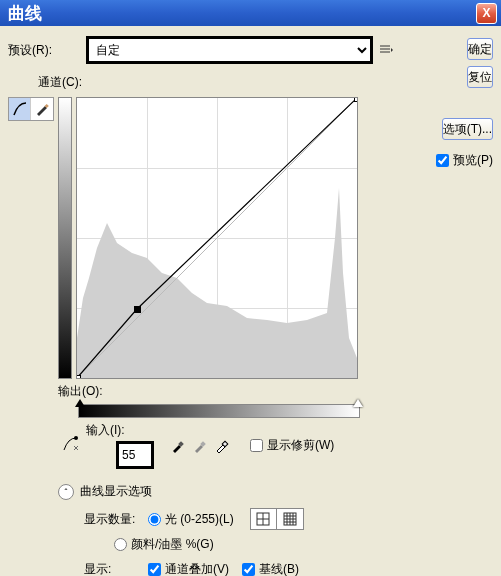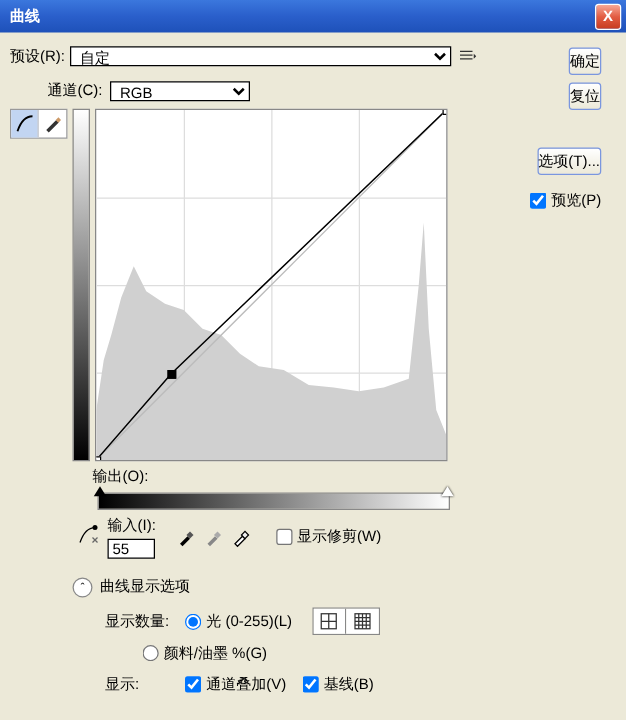--- a/index.html
+++ b/index.html
@@ -1,27 +1,27 @@
 <!DOCTYPE html>
 <html><head>
 <meta charset="utf-8">
 <style>
 * { box-sizing: border-box; margin: 0; padding: 0; font-family: "Microsoft YaHei", SimSun, Tahoma, sans-serif; font-size: 12px; }
 body { background: #ECE9D8; width: 501px; height: 576px; overflow: hidden; }
 .titlebar { height: 26px; background: linear-gradient(to bottom,#3B77DD 0%,#2A5FCB 50%,#1E51B9 100%); display: flex; align-items: center; padding: 0 4px; color: #fff; font-weight: bold; }
-.titlebar .title-text { flex: 1; padding-left: 4px; font-size: 12px; }
+.titlebar .title-text { flex: 1; padding-left: 4px; font-size: 17px; }
 .close-btn { width: 21px; height: 21px; background: linear-gradient(to bottom,#F7A896,#E25C42,#C73B20); border: 1px solid #fff; border-radius: 3px; display: flex; align-items: center; justify-content: center; color: #fff; font-weight: bold; cursor: pointer; }
-.body-area { display: flex; padding: 10px 20px 8px 8px; gap: 8px; height: calc(576px - 26px); }
+.body-area { display: flex; padding: 10px 8px 8px 8px; gap: 8px; height: calc(576px - 26px); }
 .left-col { flex: 1; }
 .right-col { width: 90px; display: flex; flex-direction: column; gap: 6px; padding-top: 2px; align-items: flex-end; }
 .right-btn { height: 22px; border: 1px solid #7A96DF; background: linear-gradient(to bottom,#fff,#ECE9D8); border-radius: 3px; text-align: center; line-height: 20px; cursor: pointer; }
 .right-btn.disabled { color:#999; border-color:#aaa; }
 .preset-row { display: flex; align-items: center; gap: 4px; margin-bottom: 10px; }
 .preset-row label { white-space: nowrap; }
-select, input[type=text] { border: 1px solid #000000; background: #fff; height: 16px; padding: 0 3px; }
+select, input[type=text] { border: 3px solid #000000; background: #fff; height: 28px; padding: 0 3px; margin-left: 30px; }
 .preset-select { flex: 1; }
 .menu-icon { width: 18px; height: 18px; display: inline-flex; align-items: center; justify-content: center; border: 1px solid transparent; cursor: pointer; }
 .channel-row { display: flex; align-items: flex-end; gap: 6px; margin-bottom: 6px; padding-left: 30px; }
 .curve-area { display: flex; gap: 4px; }
 .curve-left-controls { display: flex; flex-direction: column; gap: 4px; align-items: center; }
 .tool-btns { display:flex; border:1px solid #999; background:#fff; }
 .tool-btn { width:22px; height:22px; display:flex;align-items:center;justify-content:center;cursor:pointer;border-right:1px solid #ccc;}
 .tool-btn:last-child{border-right:none;}
 .tool-btn.active{background:#C2D5F2;}
 .curve-box { width: 282px; height: 282px; border: 1px solid #888; background: #fff; position: relative; overflow:hidden;}
@@ -75,23 +75,20 @@
             <line x1="1" y1="3" x2="11" y2="3" stroke="#333"></line>
             <line x1="1" y1="6" x2="11" y2="6" stroke="#333"></line>
             <line x1="1" y1="9" x2="11" y2="9" stroke="#333"></line>
             <polygon points="12,5 14,7 12,9" fill="#333"></polygon>
           </svg>
       </span>
     </div>
 
     <div class="channel-row">
       <label>通道(C):</label>
-      <select style="width:112px">
-        <option>RGB</option>
-      </select>
     </div>
 
     <div class="curve-area">
       <div class="curve-left-controls">
         <div class="tool-btns">
           <div class="tool-btn active">
             <svg width="16" height="16">
                 <path d="M2 14 Q6 2 14 2" stroke="#000" fill="none" stroke-width="1.5"></path>
               </svg>
           </div>
@@ -121,21 +118,21 @@
             <svg class="diag-svg">
               <line x1="0" y1="280" x2="280" y2="0" stroke="#bbb" stroke-width="1"></line>
               <path d="M0 280 L60 211 L280 0" stroke="#000" fill="none" stroke-width="1.2"></path>
             </svg>
             <div class="point" style="left:60px;top:211px"></div>
             <div class="point open" style="left:0px;top:280px"></div>
             <div class="point open" style="left:280px;top:0px"></div>
           </div>
         </div>
 
-        <div class="io-row" style="margin-left:16px">
+        <div class="io-row" style="margin-left:0">
           <label>输出(O):</label>
         </div>
 
         <div class="hgrad-row">
           <div class="hgrad">
             <div class="tri" style="left:-4px"></div>
             <div class="tri white" style="right:-4px;left:auto"></div>
           </div>
         </div>
 

